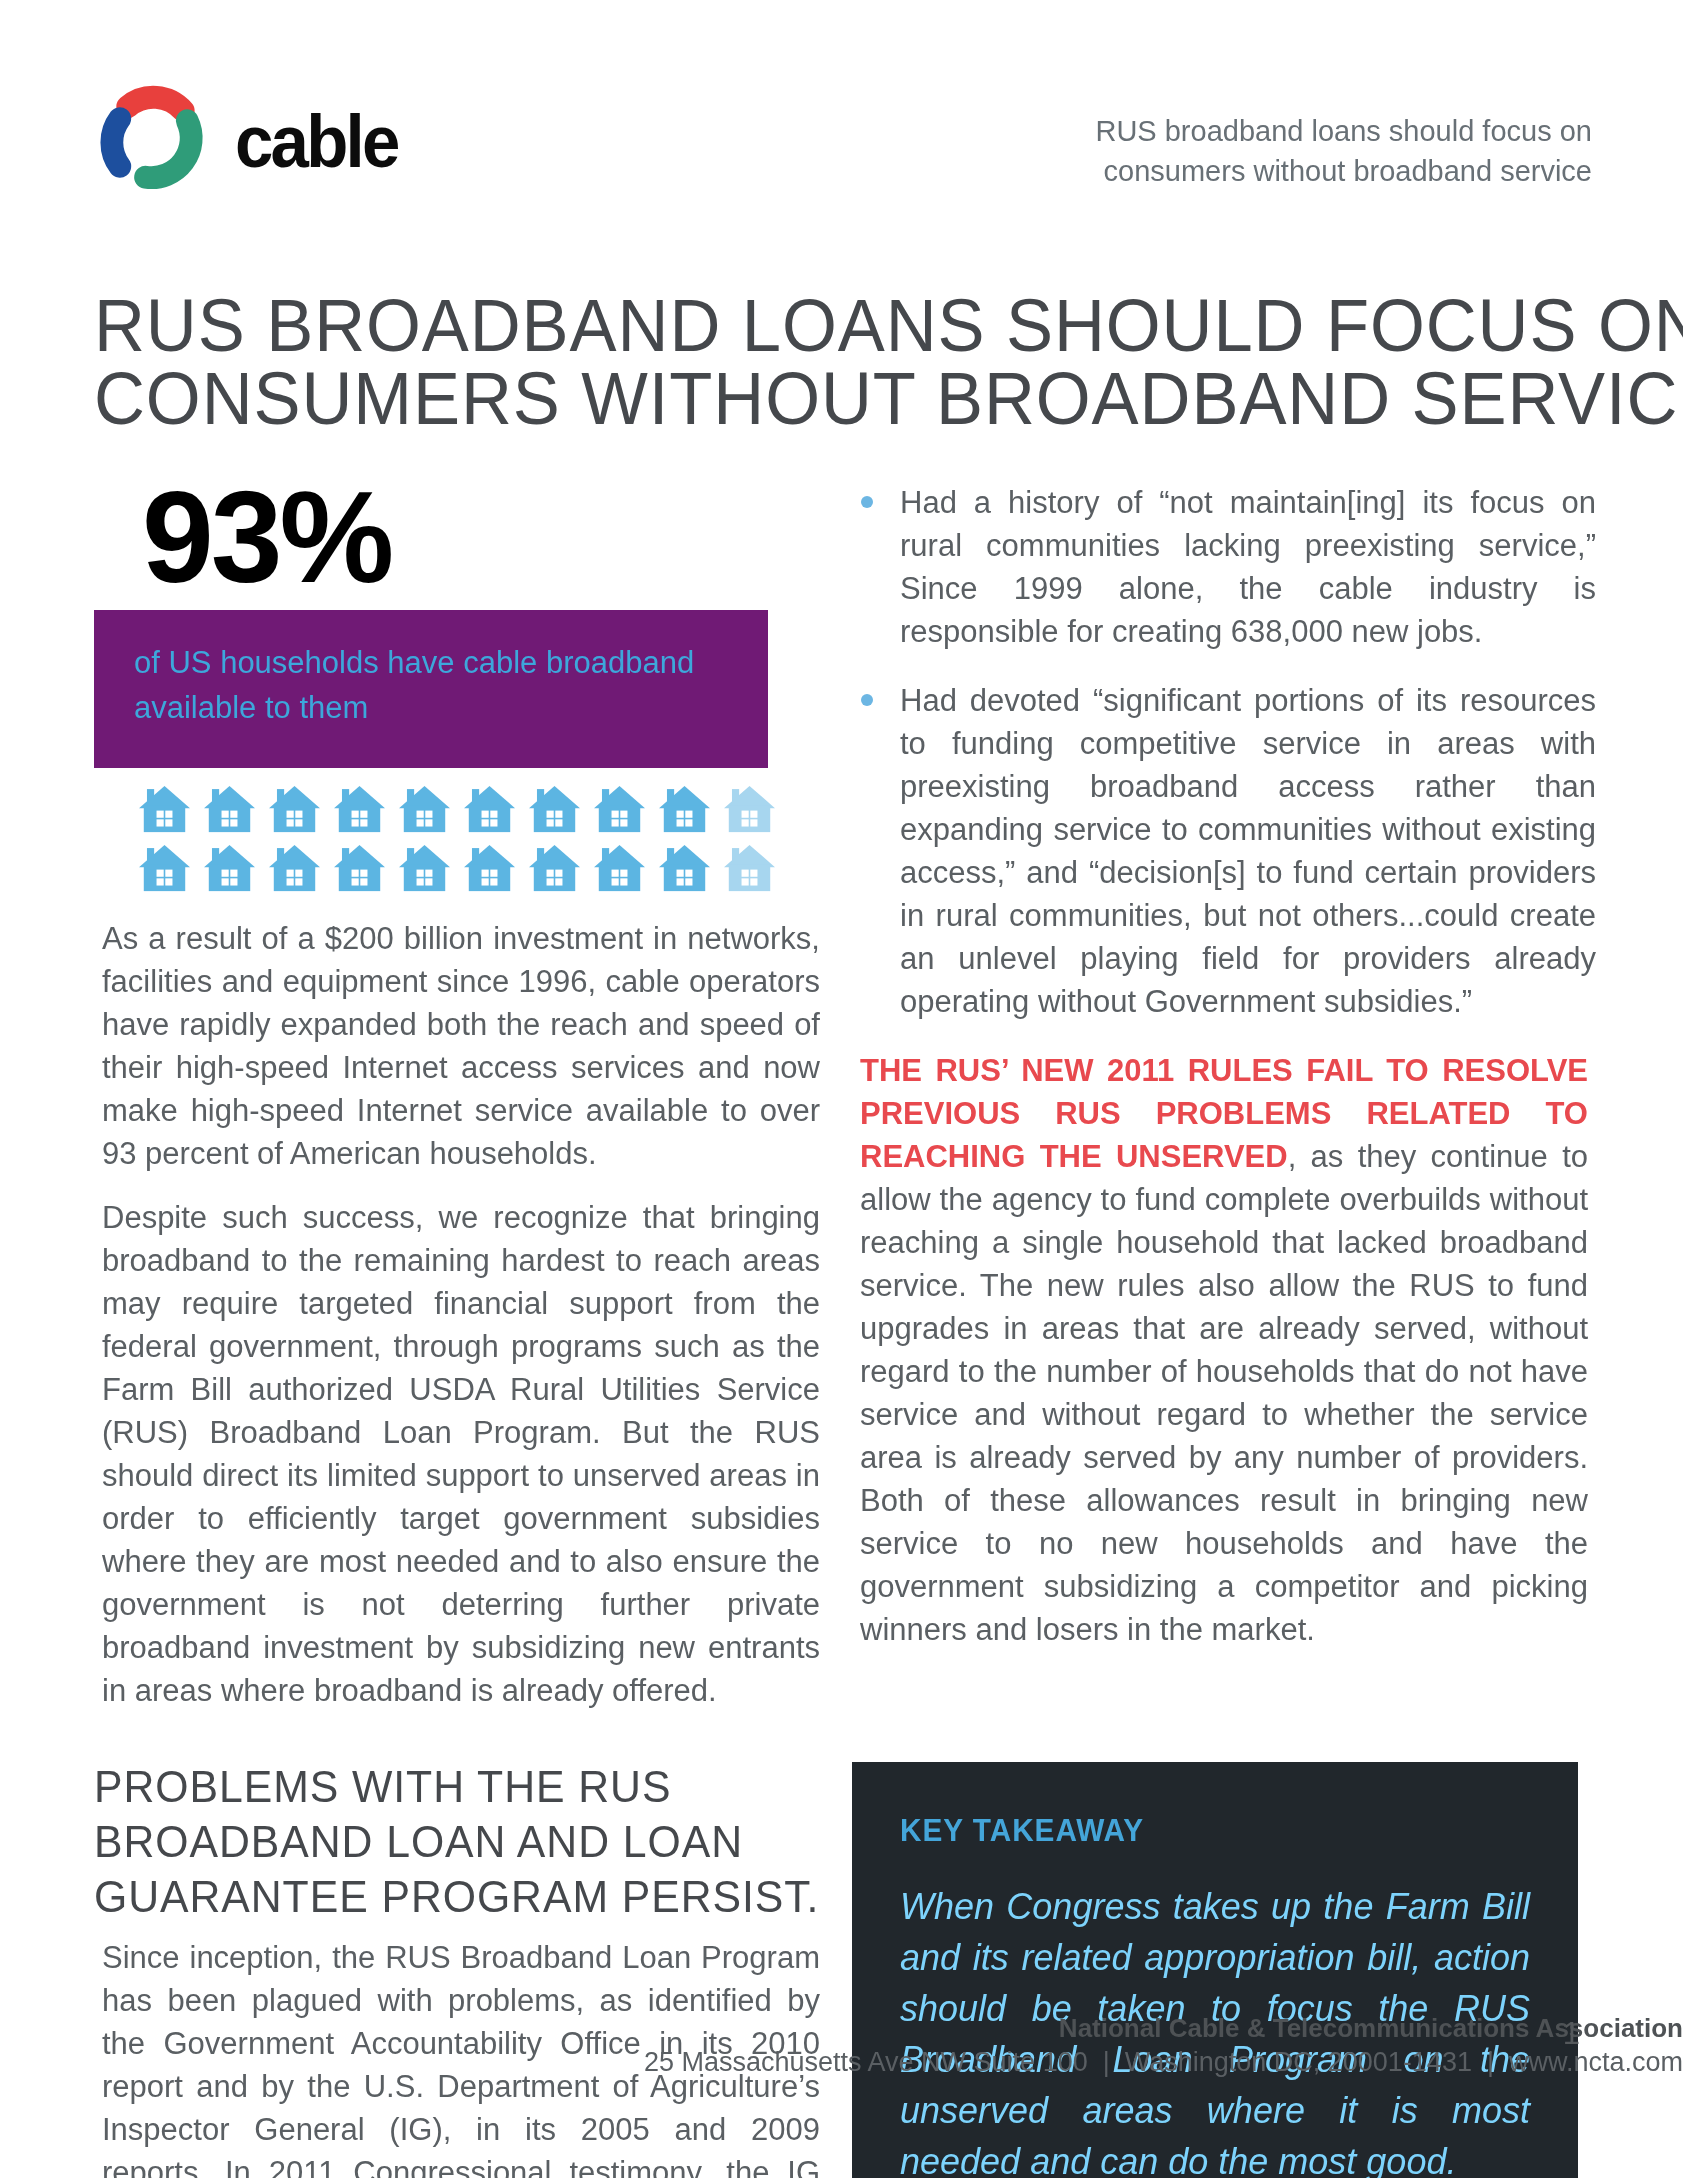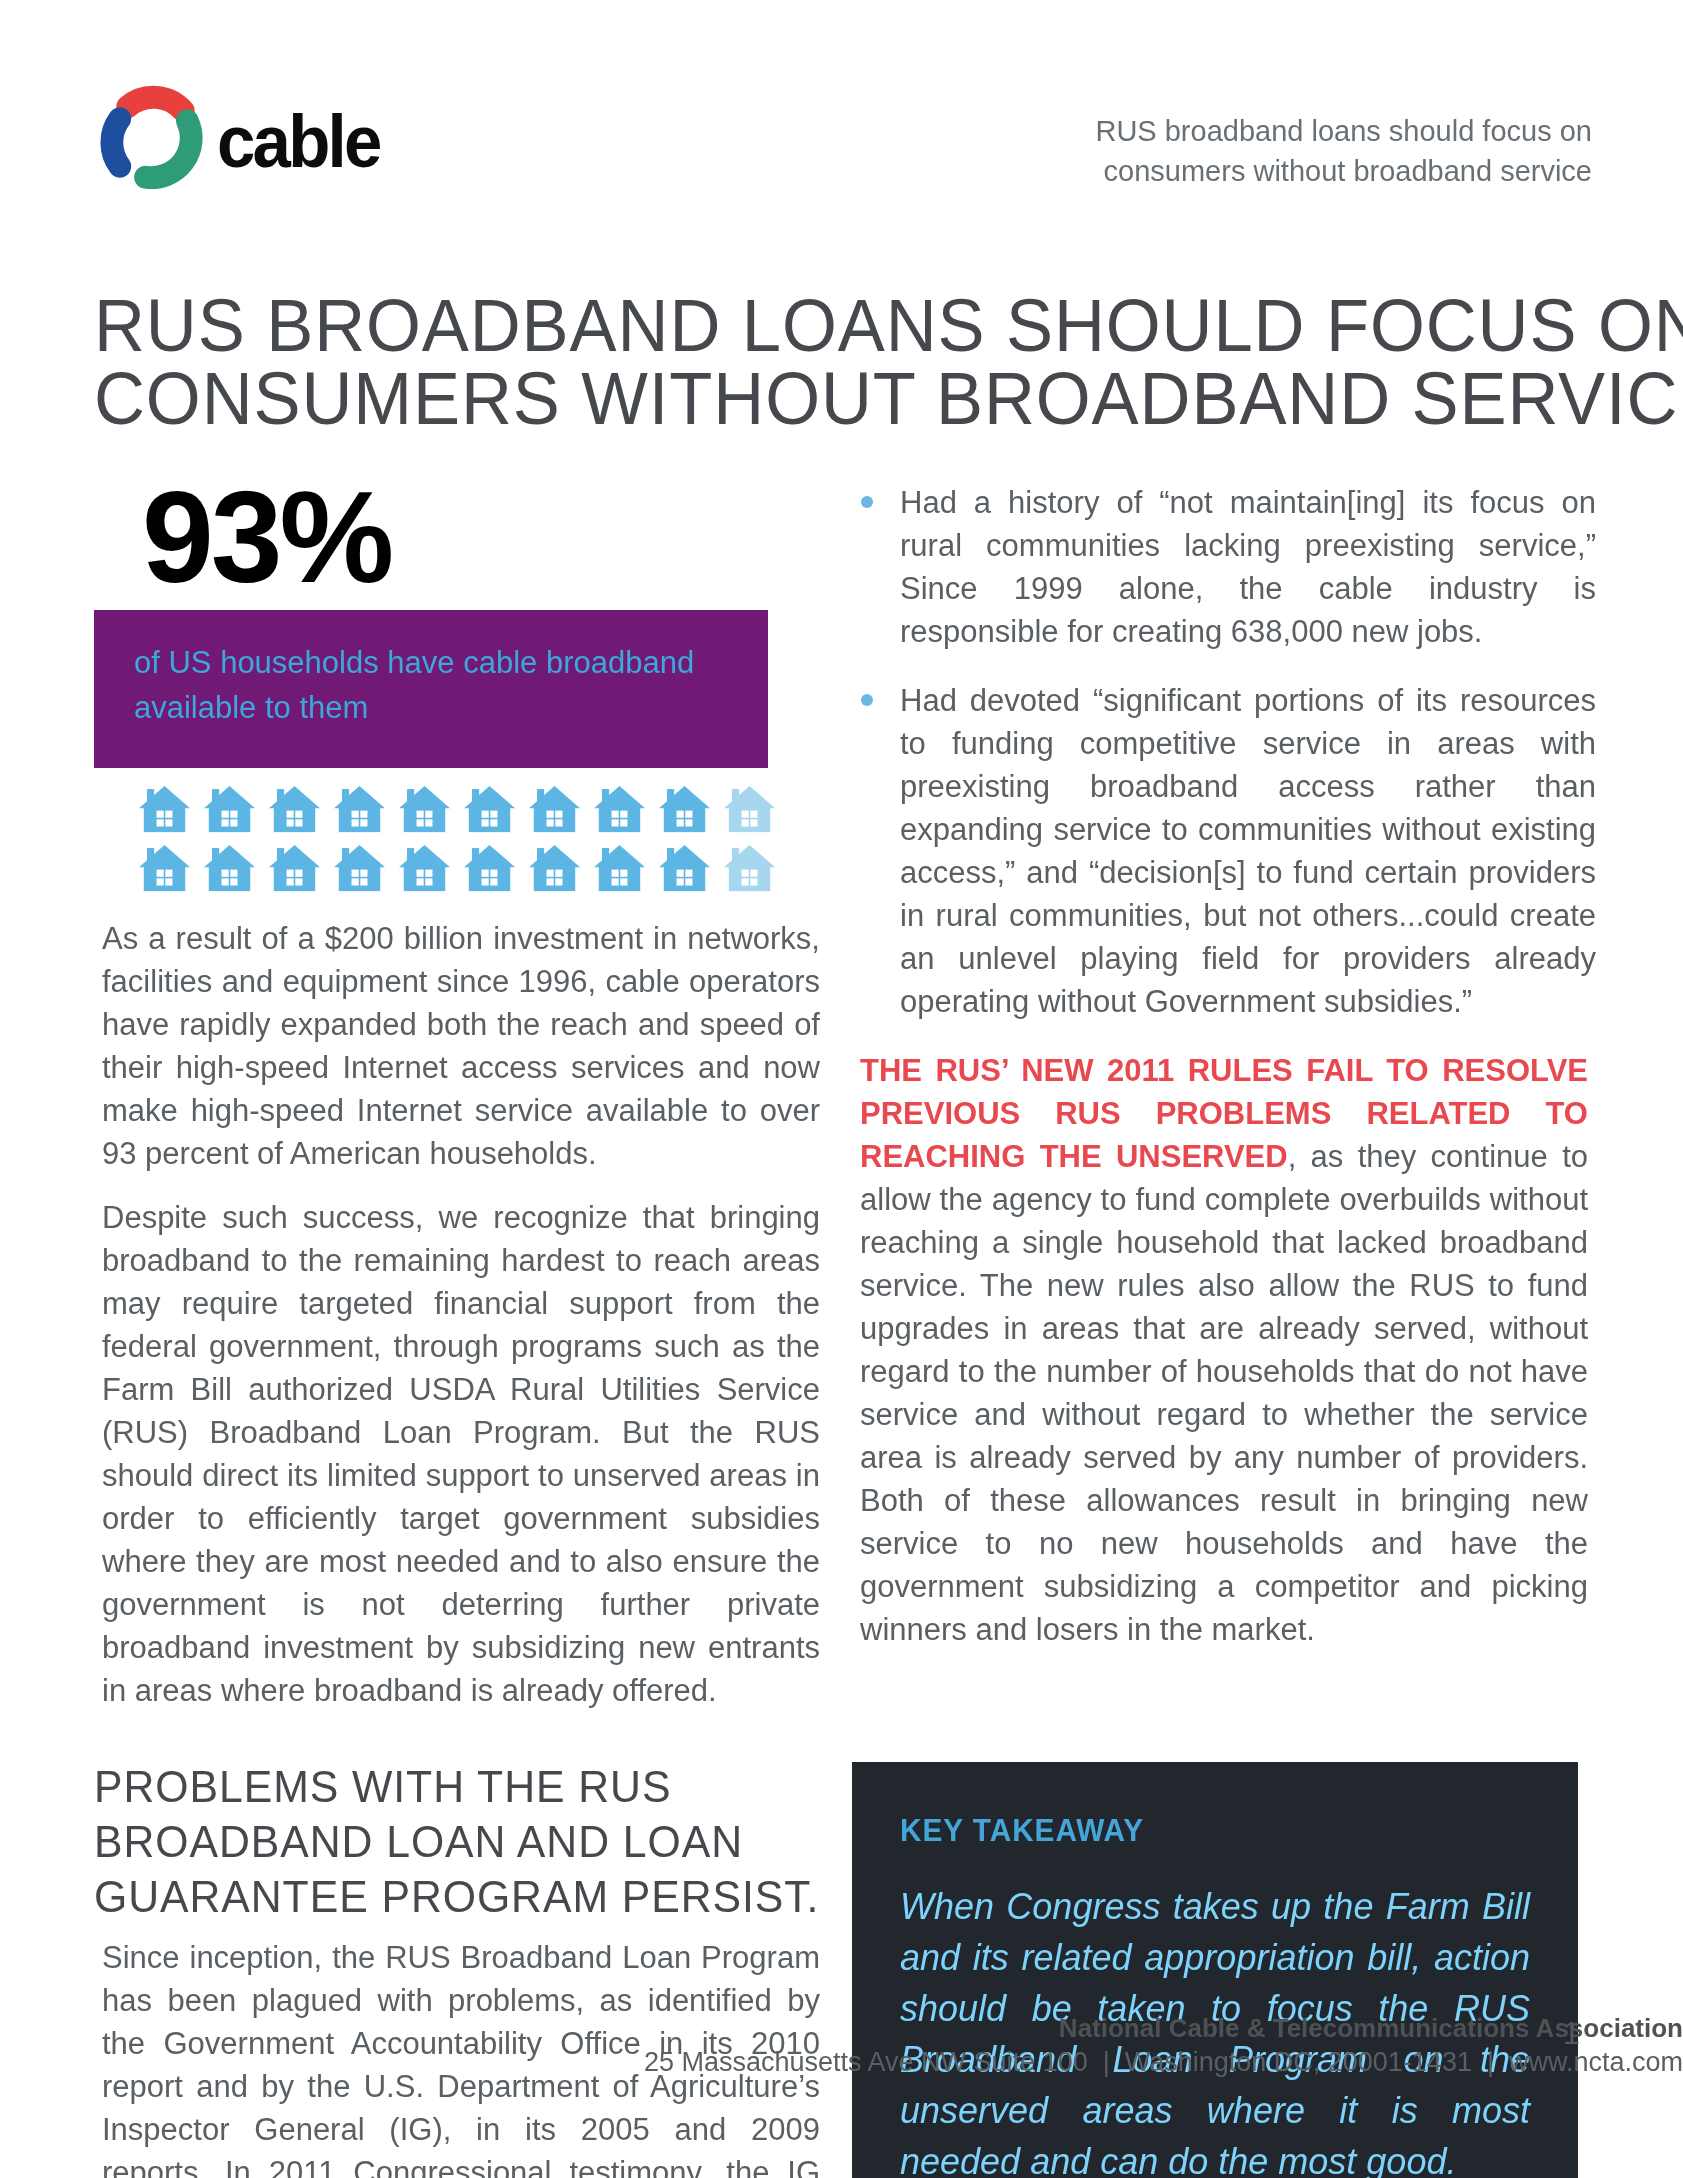--- a/index.html
+++ b/index.html
@@ -4,21 +4,21 @@
 <style>
   html,body{margin:0;padding:0;background:#888;}
   .page{
     position:relative;width:1683px;height:2178px;background:#ffffff;
     font-family:"Liberation Sans", sans-serif;color:#5a5f63;overflow:hidden;
     margin:0 auto;
   }
   
   .header{display:flex;justify-content:space-between;align-items:flex-start;
     padding:79px 91px 0 94px;}
-  .brand{display:flex;align-items:center;gap:4px;}
+  .brand{display:flex;align-items:center;gap:22px;}
   .brand-text{font-size:75px;font-weight:bold;color:#0c0c0c;letter-spacing:-3px;
     transform:scaleX(.92);transform-origin:0 50%;}
   .header-note{font-size:29px;line-height:40px;color:#687076;text-align:right;margin-top:32px;}
   
   .headline{margin:87px 89px 0 94px;color:#45484c;}
   .headline .line{font-size:75px;line-height:73px;letter-spacing:1px;
     transform:scaleX(.94);transform-origin:0 50%;white-space:nowrap;}
   
   .columns{display:flex;margin:40px 89px 0 94px;gap:24px;}
   .col-left{width:734px;flex:none;}

